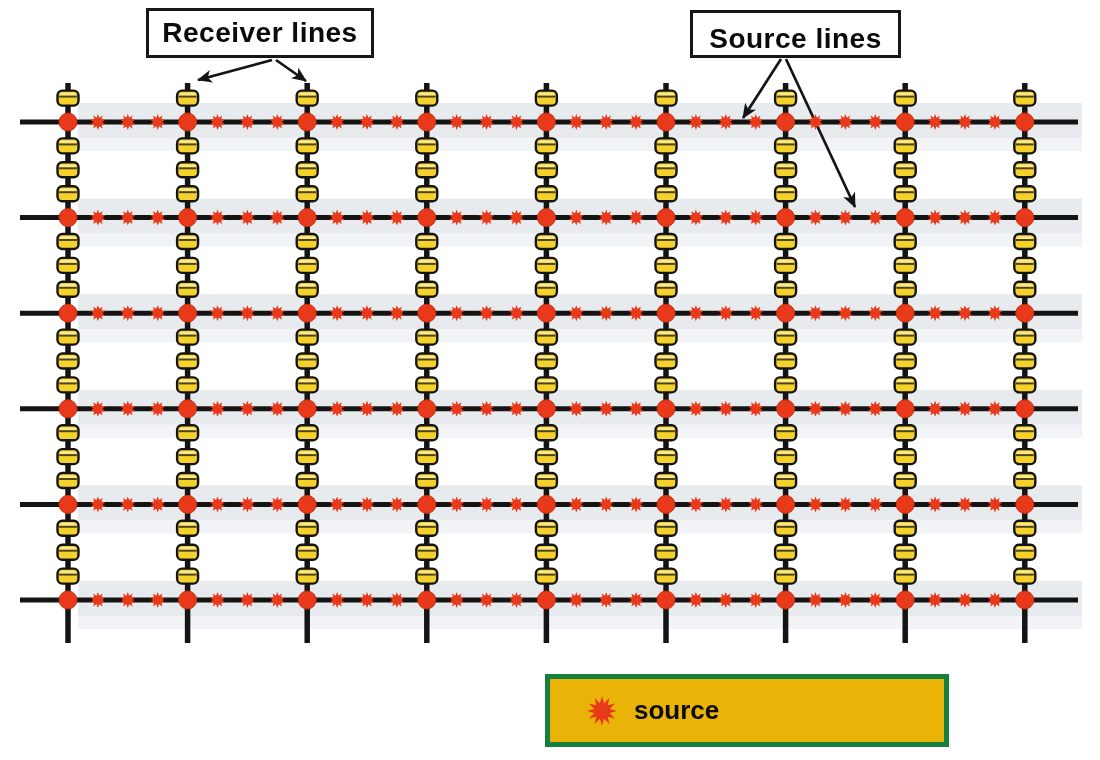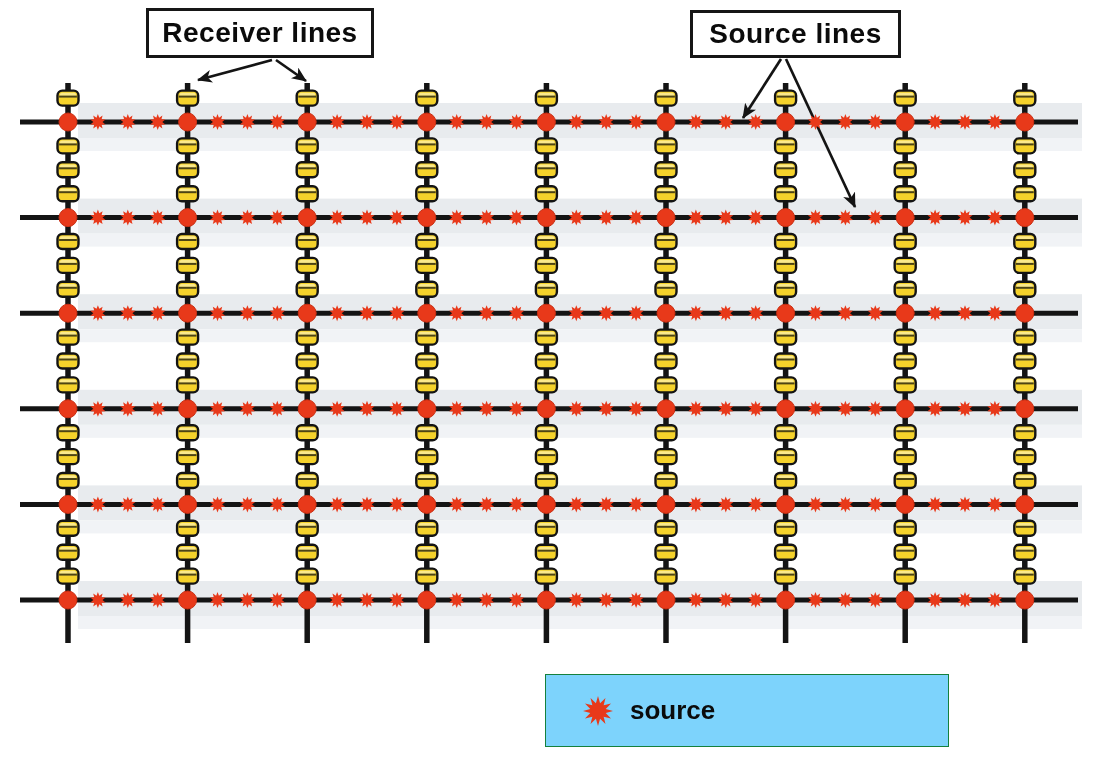--- a/index.html
+++ b/index.html
@@ -20,27 +20,27 @@
     align-items: center;
     justify-content: center;
     font-weight: bold;
     font-size: 28px;
     color: #0b0b0b;
     letter-spacing: 0.5px;
     box-sizing: border-box;
     z-index: 3;
   }
   #receiver-box { left: 146px; top: 8px;  width: 228px; height: 50px; }
-  #source-box   { left: 690px; top: 10px; width: 211px; height: 48px; }
+  #source-box   { left: 690px; top: 10px; width: 211px; height: 48px; align-items: flex-end; }
   #legend {
     position: absolute;
     left: 545px; top: 674px;
     width: 404px; height: 73px;
-    background: #7dd3fc;
-    border: 1px solid #15803d;
+    background: #eab308;
+    border: 5px solid #15803d;
     box-sizing: border-box;
     display: flex;
     align-items: center;
     z-index: 3;
   }
   .legend-item { display: flex; align-items: center; gap: 14px; }
   .legend-item .label {
     font-weight: bold;
     font-size: 26px;
     color: #0b0b0b;

